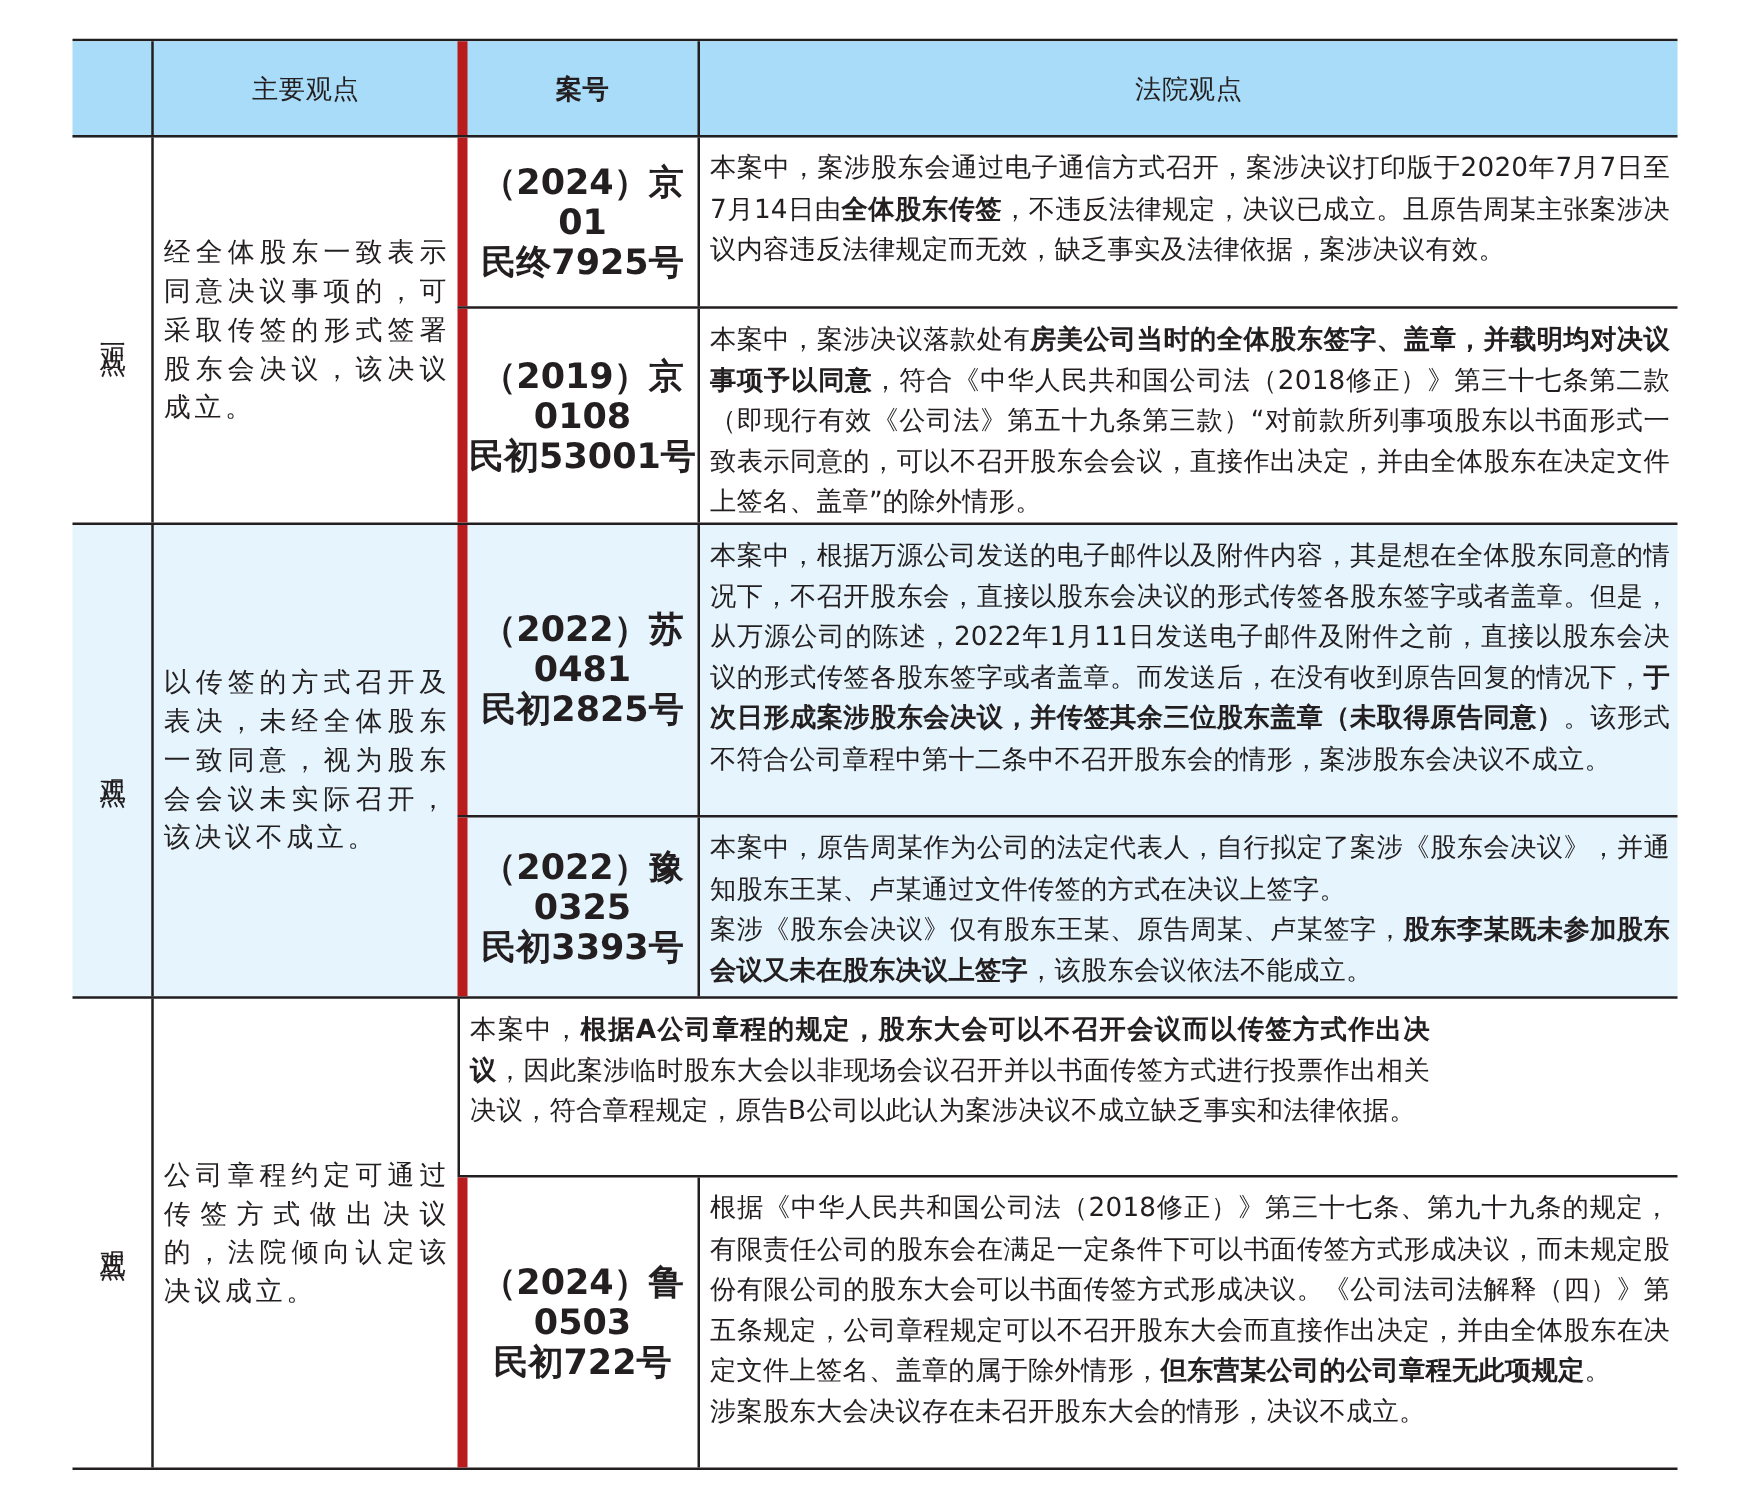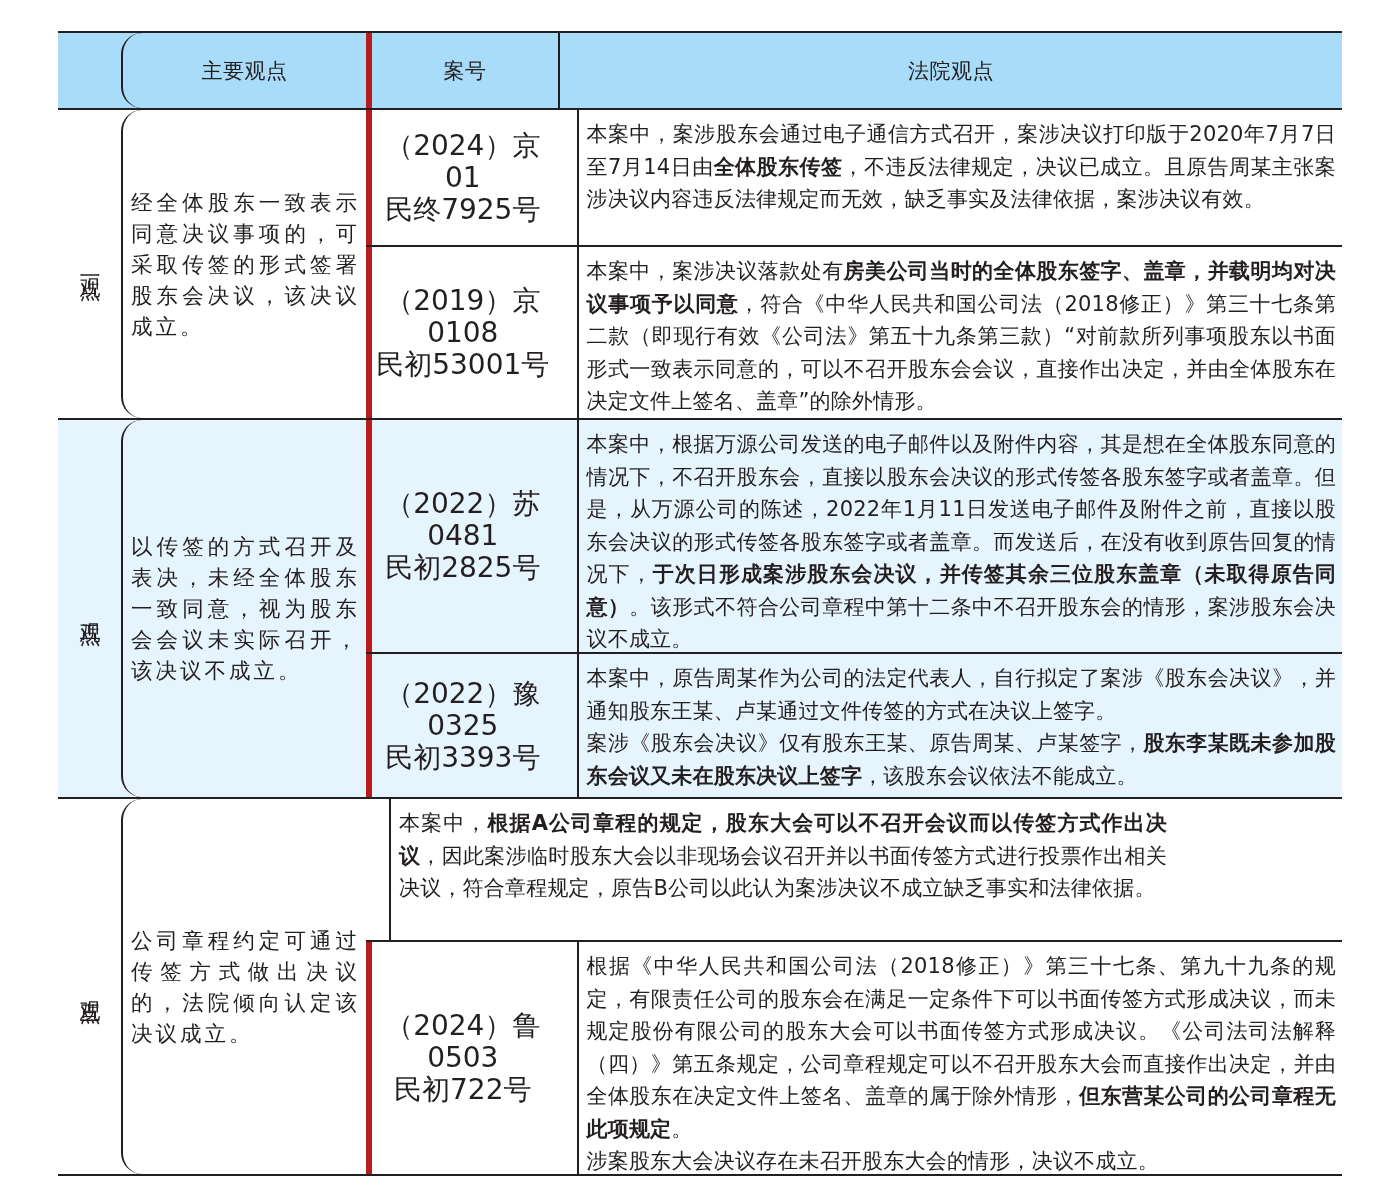--- a/index.html
+++ b/index.html
@@ -28,22 +28,22 @@
     height: 75px;
     background: #a8dcf8;
     border-bottom: 2px solid #231f20;
   }
   .cell {
     box-sizing: border-box;
     display: flex;
     align-items: center;
   }
   .c1 { width: 63px; justify-content: center; }
-  .c2 { width: 245px; border-left: 2px solid #231f20; border-radius: 21px; }
-  .c3 { width: 192px; border-left: 6px solid #b91c1c; justify-content: center; text-align: center; }
+  .c2 { width: 245px; border-left: 2px solid #231f20; }
+  .c3 { width: 192px; border-left: 8px solid #b91c1c; justify-content: center; text-align: center; font-weight: bold; }
   .c4 { width: 784px; border-left: 2px solid #231f20; }
   .row-header .cell {
     font-size: 21px;
     justify-content: center;
     letter-spacing: 0.5px;
   }
   .group {
     display: flex;
     border-bottom: 2px solid #231f20;
   }
@@ -77,21 +77,20 @@
     font-size: 28px;
     line-height: 32px;
   }
   .court {
     font-size: 21px;
     line-height: 32.5px;
     padding: 8px 6px 8px 8px;
     align-items: flex-start;
     text-align: justify;
     letter-spacing: 0.2px;
-    margin-left: 23px;
   }
   .court .b { font-weight: bold; }
   .court p { margin: 0; }
 </style>
 </head>
 <body>
 
 <div class="table">
   <div class="row-header">
     <div class="cell c1"></div>

